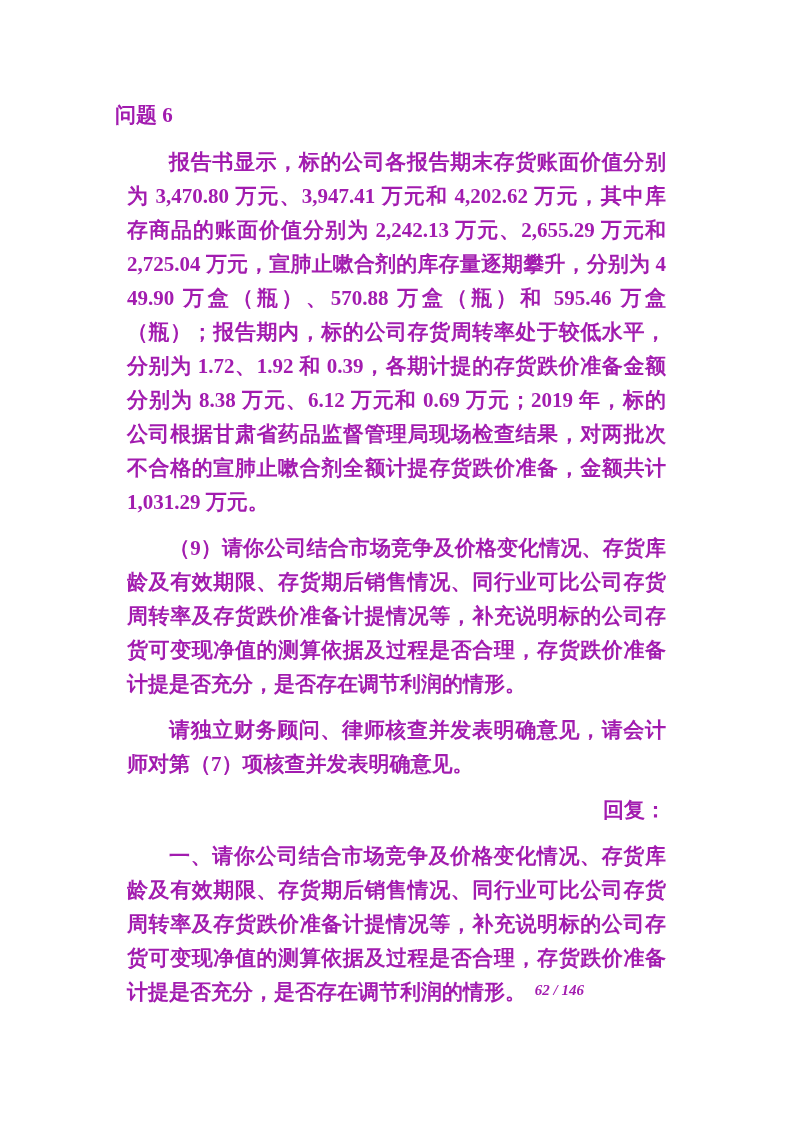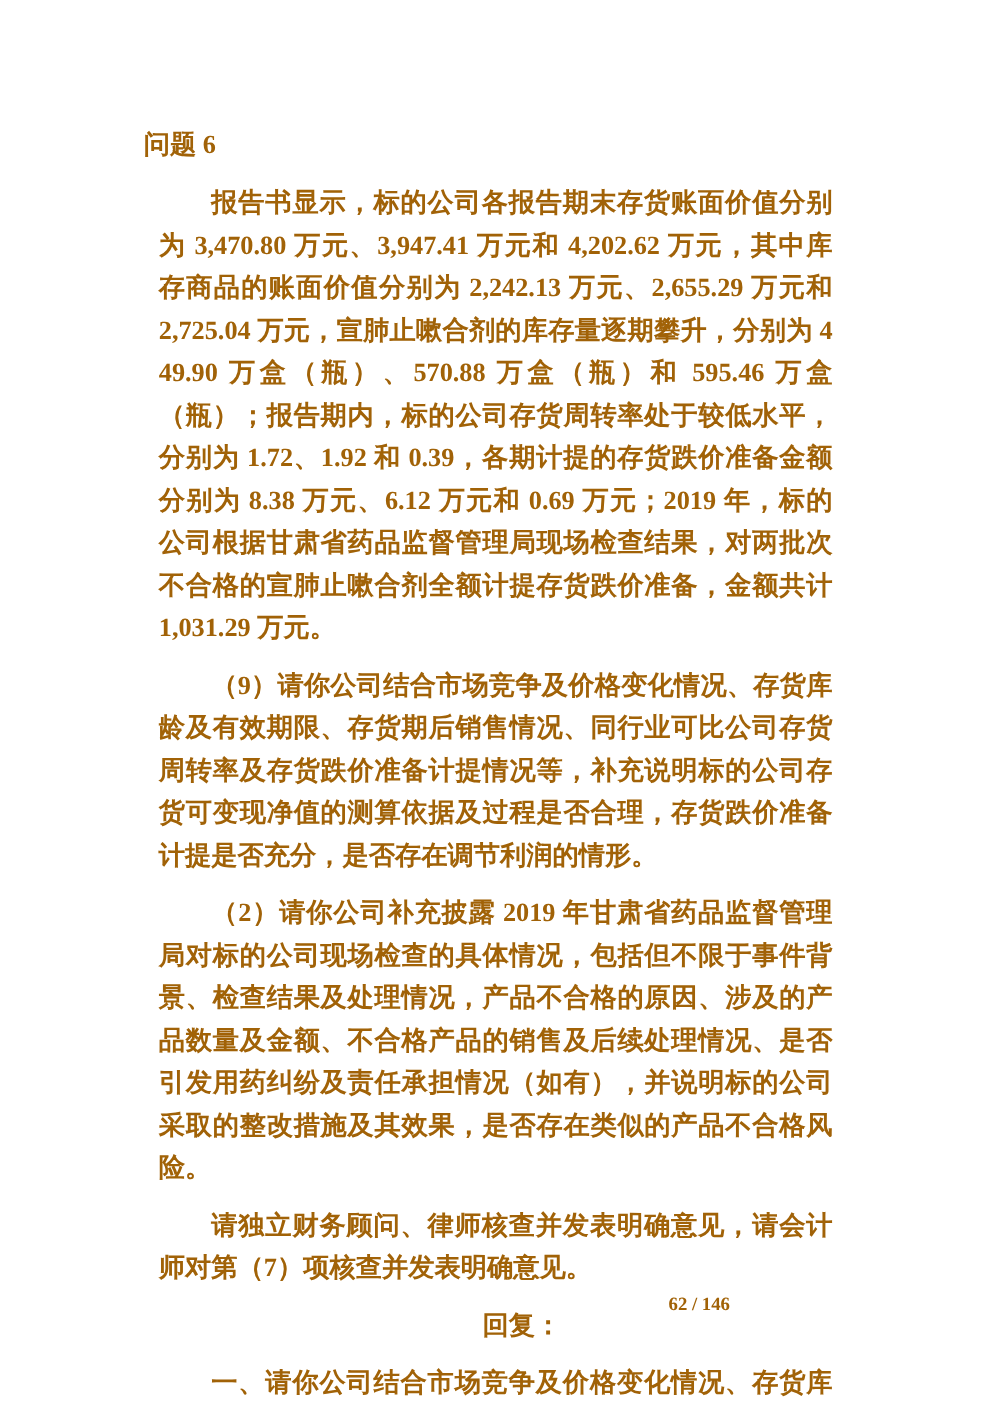--- a/index.html
+++ b/index.html
@@ -7,21 +7,21 @@
     padding: 0;
     background: #ffffff;
   }
   .page {
     position: relative;
     width: 701px;
     height: 1122px;
     background: #ffffff;
     overflow: hidden;
     font-family: "Liberation Serif", serif;
-    color: #a16207;
+    color: #a21caf;
   }
   .content {
     position: absolute;
     left: 115px;
     top: 102px;
     width: 563px;
   }
   .doc-heading {
     font-size: 21px;
     line-height: 26px;
@@ -31,44 +31,44 @@
   .para {
     font-size: 21px;
     line-height: 34px;
     font-weight: bold;
     text-align: justify;
     text-indent: 2em;
     margin: 12px;
     word-break: break-all;
   }
   .para-reply-label {
-    text-align: center;
+    text-align: right;
   }
   .page-number {
     position: absolute;
     right: 117px;
-    top: 1036px;
+    top: 982px;
     font-size: 15px;
     font-weight: bold;
     font-family: "Liberation Serif", serif;
+    font-style: italic;
   }
 </style>
 </head>
 <body>
 
 <div class="page">
   <div class="content">
 
     <div class="doc-heading">问题 6</div>
 
     <p class="para">报告书显示，标的公司各报告期末存货账面价值分别为 3,470.80 万元、3,947.41 万元和 4,202.62 万元，其中库存商品的账面价值分别为 2,242.13 万元、2,655.29 万元和 2,725.04 万元，宣肺止嗽合剂的库存量逐期攀升，分别为 449.90 万盒（瓶）、570.88 万盒（瓶）和 595.46 万盒（瓶）；报告期内，标的公司存货周转率处于较低水平，分别为 1.72、1.92 和 0.39，各期计提的存货跌价准备金额分别为 8.38 万元、6.12 万元和 0.69 万元；2019 年，标的公司根据甘肃省药品监督管理局现场检查结果，对两批次不合格的宣肺止嗽合剂全额计提存货跌价准备，金额共计 1,031.29 万元。</p>
 
     <p class="para">（9）请你公司结合市场竞争及价格变化情况、存货库龄及有效期限、存货期后销售情况、同行业可比公司存货周转率及存货跌价准备计提情况等，补充说明标的公司存货可变现净值的测算依据及过程是否合理，存货跌价准备计提是否充分，是否存在调节利润的情形。</p>
 
-    <p class="para">（2）请你公司补充披露 2019 年甘肃省药品监督管理局对标的公司现场检查的具体情况，包括但不限于事件背景、检查结果及处理情况，产品不合格的原因、涉及的产品数量及金额、不合格产品的销售及后续处理情况、是否引发用药纠纷及责任承担情况（如有），并说明标的公司采取的整改措施及其效果，是否存在类似的产品不合格风险。</p>
 
     <p class="para">请独立财务顾问、律师核查并发表明确意见，请会计师对第（7）项核查并发表明确意见。</p>
 
     <p class="para para-reply-label">回复：</p>
 
     <p class="para">一、请你公司结合市场竞争及价格变化情况、存货库龄及有效期限、存货期后销售情况、同行业可比公司存货周转率及存货跌价准备计提情况等，补充说明标的公司存货可变现净值的测算依据及过程是否合理，存货跌价准备计提是否充分，是否存在调节利润的情形。</p>
 
   </div>
 
   <div class="page-number">62 / 146</div>

